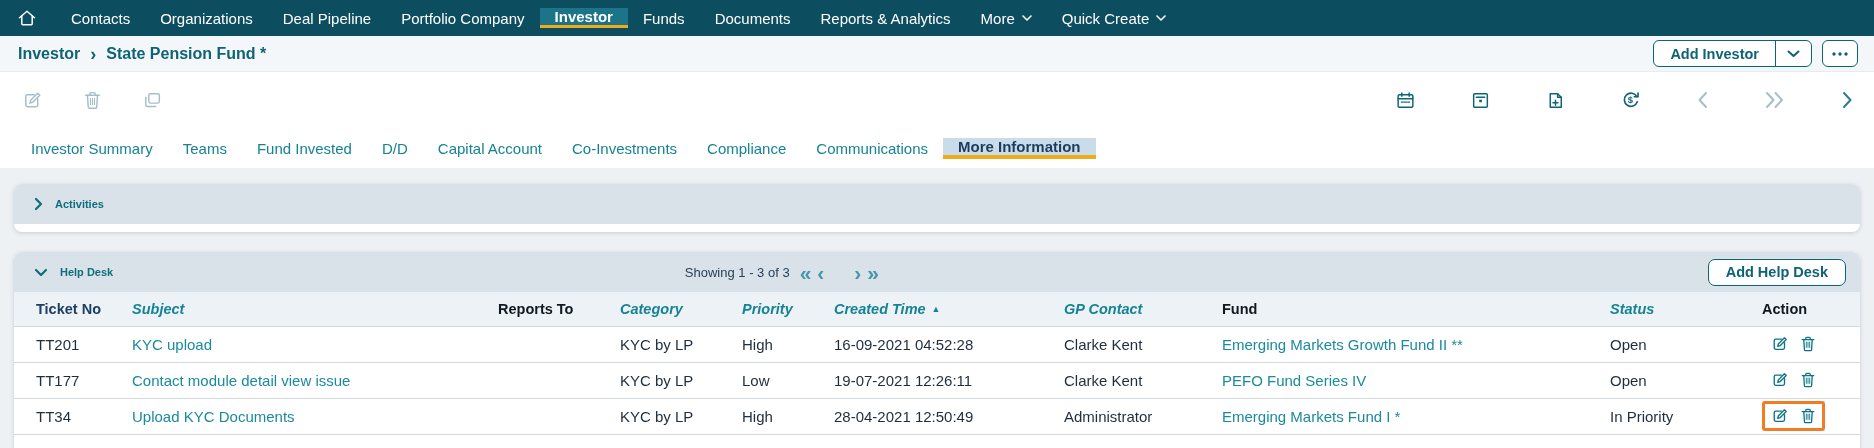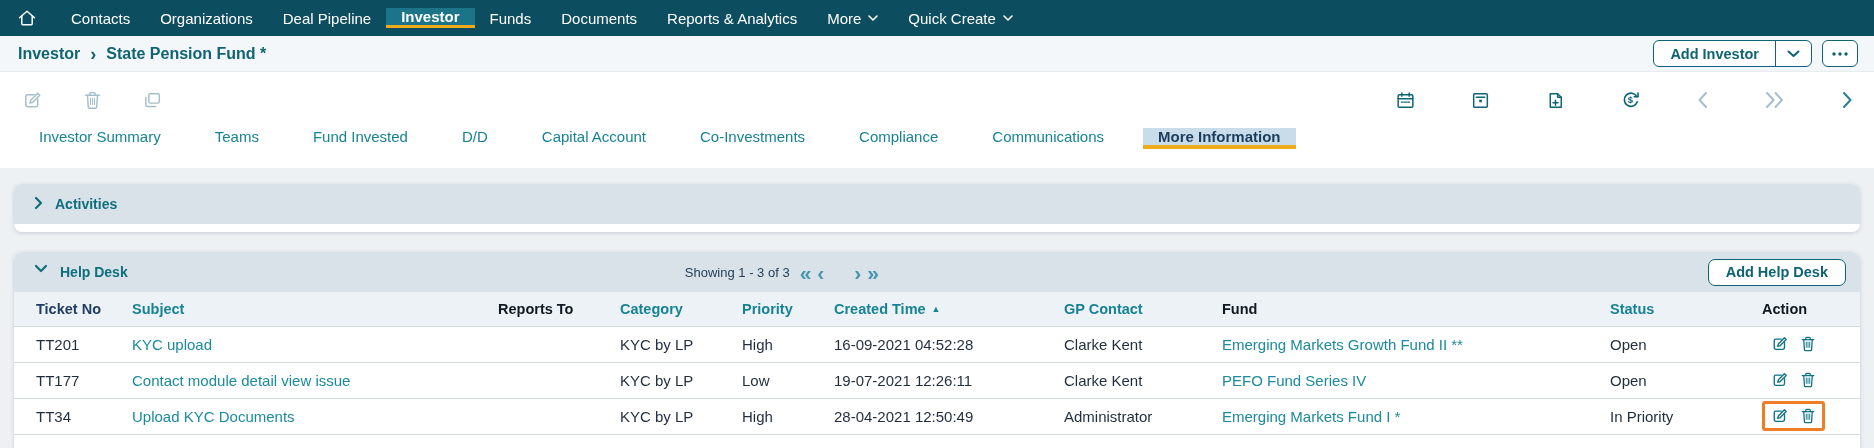--- a/index.html
+++ b/index.html
@@ -25,47 +25,47 @@
 
   
   .toolbar{height:56px;background:#fff;display:flex;align-items:center;padding:0 20px 0 22px;}
   .tool-group-left{display:flex;align-items:center;gap:40px;color:#a4bfca;}
   .tool-group-right{margin-left:auto;display:flex;align-items:center;gap:54px;color:#0d6475;}
   .tool-icon{display:flex;align-items:center;cursor:pointer;}
   .pg-muted{color:#a4bfca;}
   .pg-teal{color:#2e7d92;}
 
   
-  .tabs-row{height:40px;background:#fff;display:flex;align-items:flex-start;padding-left:24px;gap:24px;}
+  .tabs-row{height:40px;background:#fff;display:flex;align-items:center;padding-left:16px;}
   .tab{position:relative;display:flex;align-items:center;padding:0 15px;font-size:15px;color:#168395;cursor:pointer;white-space:nowrap;}
   .tab+.tab::before{content:'';position:absolute;left:0;top:9px;bottom:11px;width:1px;background:#b3c3cd;}
   .tab.active{background:#c9dcea;color:#1c3c5e;font-weight:700;border-bottom:4px solid #f0ab1a;}
   .tab.active::before{display:none;}
 
   
   .content{background:#eef1f4;height:280px;padding:16px 14px 0 14px;position:relative;}
   .card{background:#fff;border-radius:8px;box-shadow:0 1px 4px rgba(20,40,60,.18);}
   .sec-bar{height:40px;background:#d8e2e8;border-radius:8px 8px 0 0;display:flex;align-items:center;padding:0 14px 0 20px;cursor:pointer;}
-  .sec-title{display:flex;gap:12px;font-size:14px;font-weight:700;color:#0e6e7e;}
+  .sec-title{display:flex;align-items:center;gap:12px;font-size:11px;font-weight:700;color:#0e6e7e;}
   .activities-card{height:48px;margin-bottom:20px;}
 
   .helpdesk-card{border-radius:8px 8px 0 0;height:196px;overflow:hidden;}
   .hd-bar{position:relative;}
   .hd-center{position:absolute;left:41.6%;transform:translateX(-50%);display:flex;align-items:center;gap:10px;}
   .showing{font-size:13px;color:#27415a;}
   .pager{display:flex;align-items:center;gap:6px;font-size:21px;color:#4796ad;font-weight:700;}
   .pager span{cursor:pointer;line-height:1;}
   .pager .gap{width:18px;}
   .add-btn{margin-left:auto;height:27px;background:#fff;border:1.5px solid #0e6375;border-radius:7px;color:#0e6375;font-weight:700;font-size:14.5px;padding:0 17px;display:flex;align-items:center;cursor:pointer;}
 
   
   table{width:100%;border-collapse:collapse;table-layout:fixed;}
   thead tr{height:34px;background:#edf2f6;}
   th{font-size:14.5px;font-weight:700;text-align:left;padding:0 8px 0 0;white-space:nowrap;overflow:hidden;}
-  th.sortable{color:#168395;cursor:pointer;}
+  th.sortable{color:#168395;cursor:pointer;font-style:italic;}
   th.style-navy{color:#1f3e63;}
   th.style-black{color:#101820;}
   th:first-child,td:first-child{padding-left:22px;}
   .sort-arrow{font-size:9px;color:#168395;margin-left:6px;vertical-align:2px;}
   tbody tr{height:36px;border-top:1px solid #d2dade;}
   tbody tr:last-child{border-bottom:1px solid #d2dade;}
   td{font-size:15px;color:#1f2d3d;padding:0 8px 0 0;white-space:nowrap;overflow:hidden;}
   a.link{color:#1b8a9e;text-decoration:none;cursor:pointer;}
   .action-group{display:inline-flex;align-items:center;gap:11px;padding:3px 6px;border:3px solid transparent;border-radius:3px;}
   .action-group.highlight{border-color:#ee7d26;}
@@ -83,20 +83,23 @@
   </div>
   <div style="display:flex;align-items:center;">
       <div class="nav-item">
         <span>Contacts</span>
       </div>
       <div class="nav-item">
         <span>Organizations</span>
       </div>
       <div class="nav-item">
         <span>Deal Pipeline</span>
+      </div>
+      <div class="nav-item">
+        <span>Portfolio Company</span>
       </div>
       <div class="nav-item active">
         <span>Investor</span>
       </div>
       <div class="nav-item">
         <span>Funds</span>
       </div>
       <div class="nav-item">
         <span>Documents</span>
       </div>

